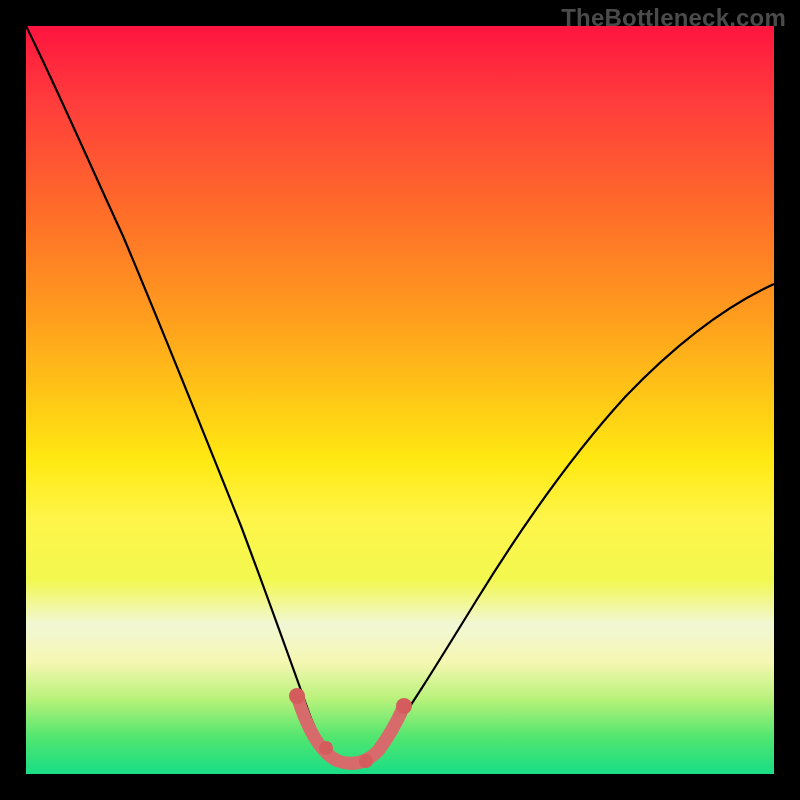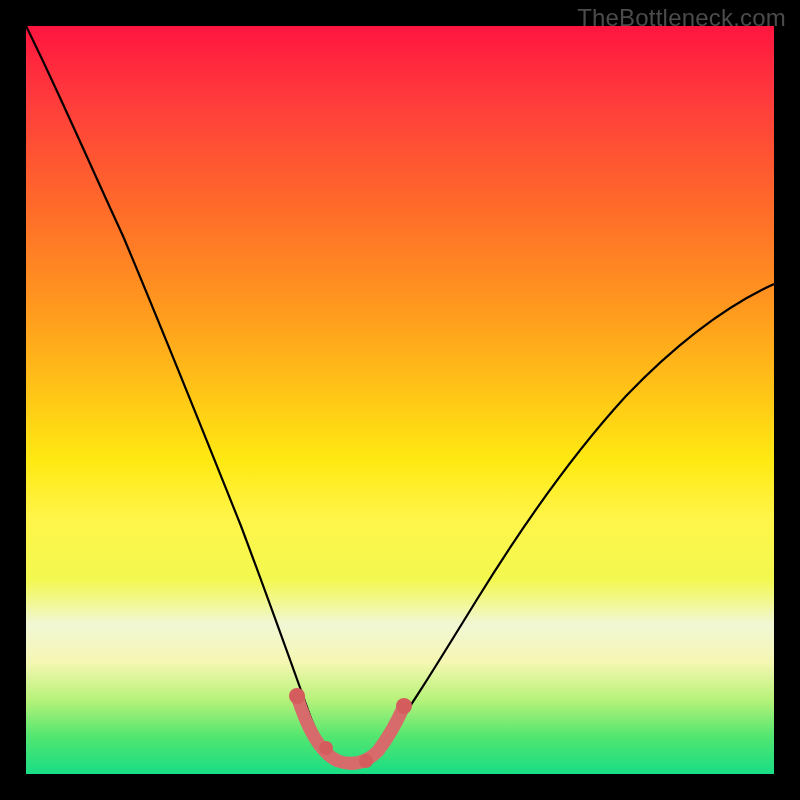--- a/index.html
+++ b/index.html
@@ -46,21 +46,21 @@
     height: 748px;
     pointer-events: none;
   }
   .watermark {
     position: absolute;
     top: 4px;
     right: 14px;
     color: #4b4b4b;
     font-size: 24px;
     letter-spacing: 0.2px;
-    font-weight: 400;
+    font-weight: 700;
   }
 </style>
 </head>
 <body>
 
 <div class="frame">
 
   <div class="plot-area">
 
     <svg class="curve" viewBox="0 0 748 748" preserveAspectRatio="none">

